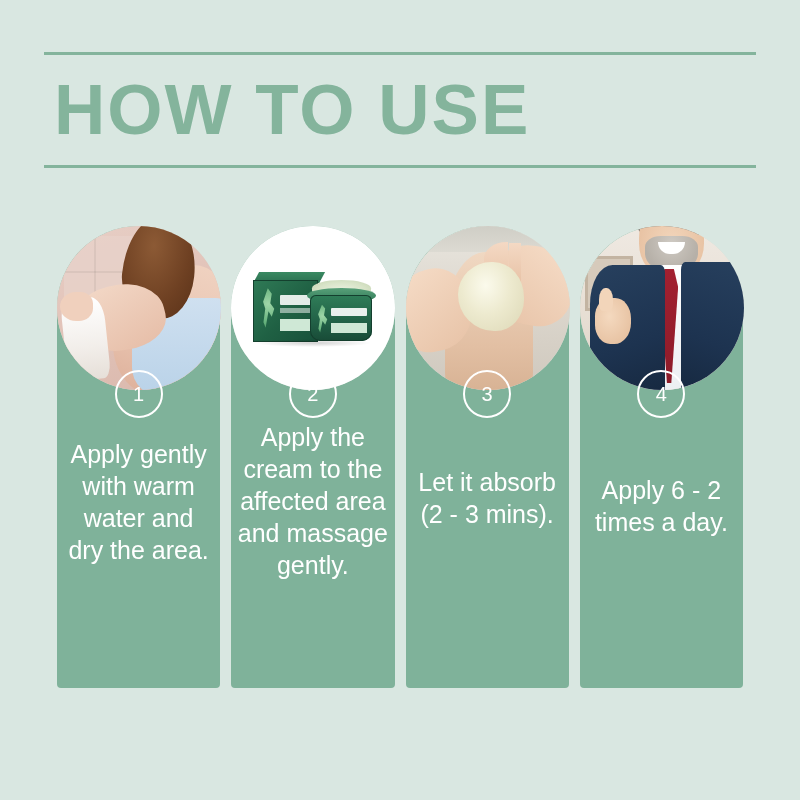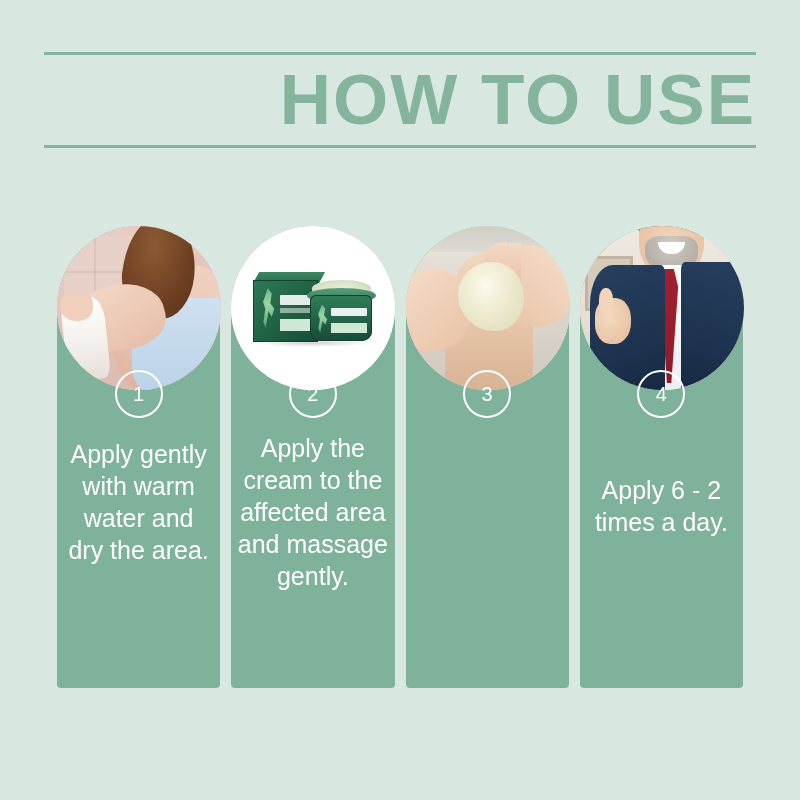--- a/index.html
+++ b/index.html
@@ -29,30 +29,30 @@
     width: 712px;
   }
   .rule {
     height: 3px;
     background: #84b49c;
     width: 100%;
   }
   .rule-top { margin-bottom: 0; }
   .rule-bottom { margin-top: 0; }
   .title {
-    text-align: right;
+    text-align: left;
     font-size: 71px;
     line-height: 90px;
     font-weight: bold;
     letter-spacing: 2px;
     color: #84b49c;
     font-family: "Liberation Sans", sans-serif;
     white-space: nowrap;
     padding: 0;
-    margin: 0;
+    margin: 10px;
   }
 
   
   .cards {
     position: absolute;
     left: 57px;
     top: 226px;
     width: 686px;
     height: 462px;
     display: flex;
@@ -326,21 +326,21 @@
     color: #ffffff;
     font-size: 25px;
     line-height: 32px;
     text-align: center;
     font-family: "Liberation Sans", sans-serif;
     font-weight: 400;
   }
 
   
   .card[data-step="1"] .caption { top: 212px; }
-  .card[data-step="2"] .caption { top: 206px; }
+  .card[data-step="2"] .caption { top: 195px; }
   .card[data-step="3"] .caption { top: 240px; }
   .card[data-step="4"] .caption { top: 248px; }
 </style>
 </head>
 <body>
 
 <div class="poster">
 
   <div class="header">
     <div class="rule rule-top"></div>
@@ -394,20 +394,21 @@
         <div class="photo-inner sc3">
           <div class="dark-top"></div>
           <div class="leg"></div>
           <div class="hand-l"></div>
           <div class="hand-r"></div>
           <div class="fingers-r"></div>
           <div class="cream-blob"></div>
         </div>
       </div>
       <div class="badge">3</div>
+      <div class="caption">Let it absorb (2 - 3 mins).</div>
     </div>
 
     <div class="card" data-step="4">
       <div class="photo">
         <div class="photo-inner sc4">
           <div class="frame"></div>
           <div class="hair"></div>
           <div class="head"></div>
           <div class="beard"></div>
           <div class="smile"></div>

